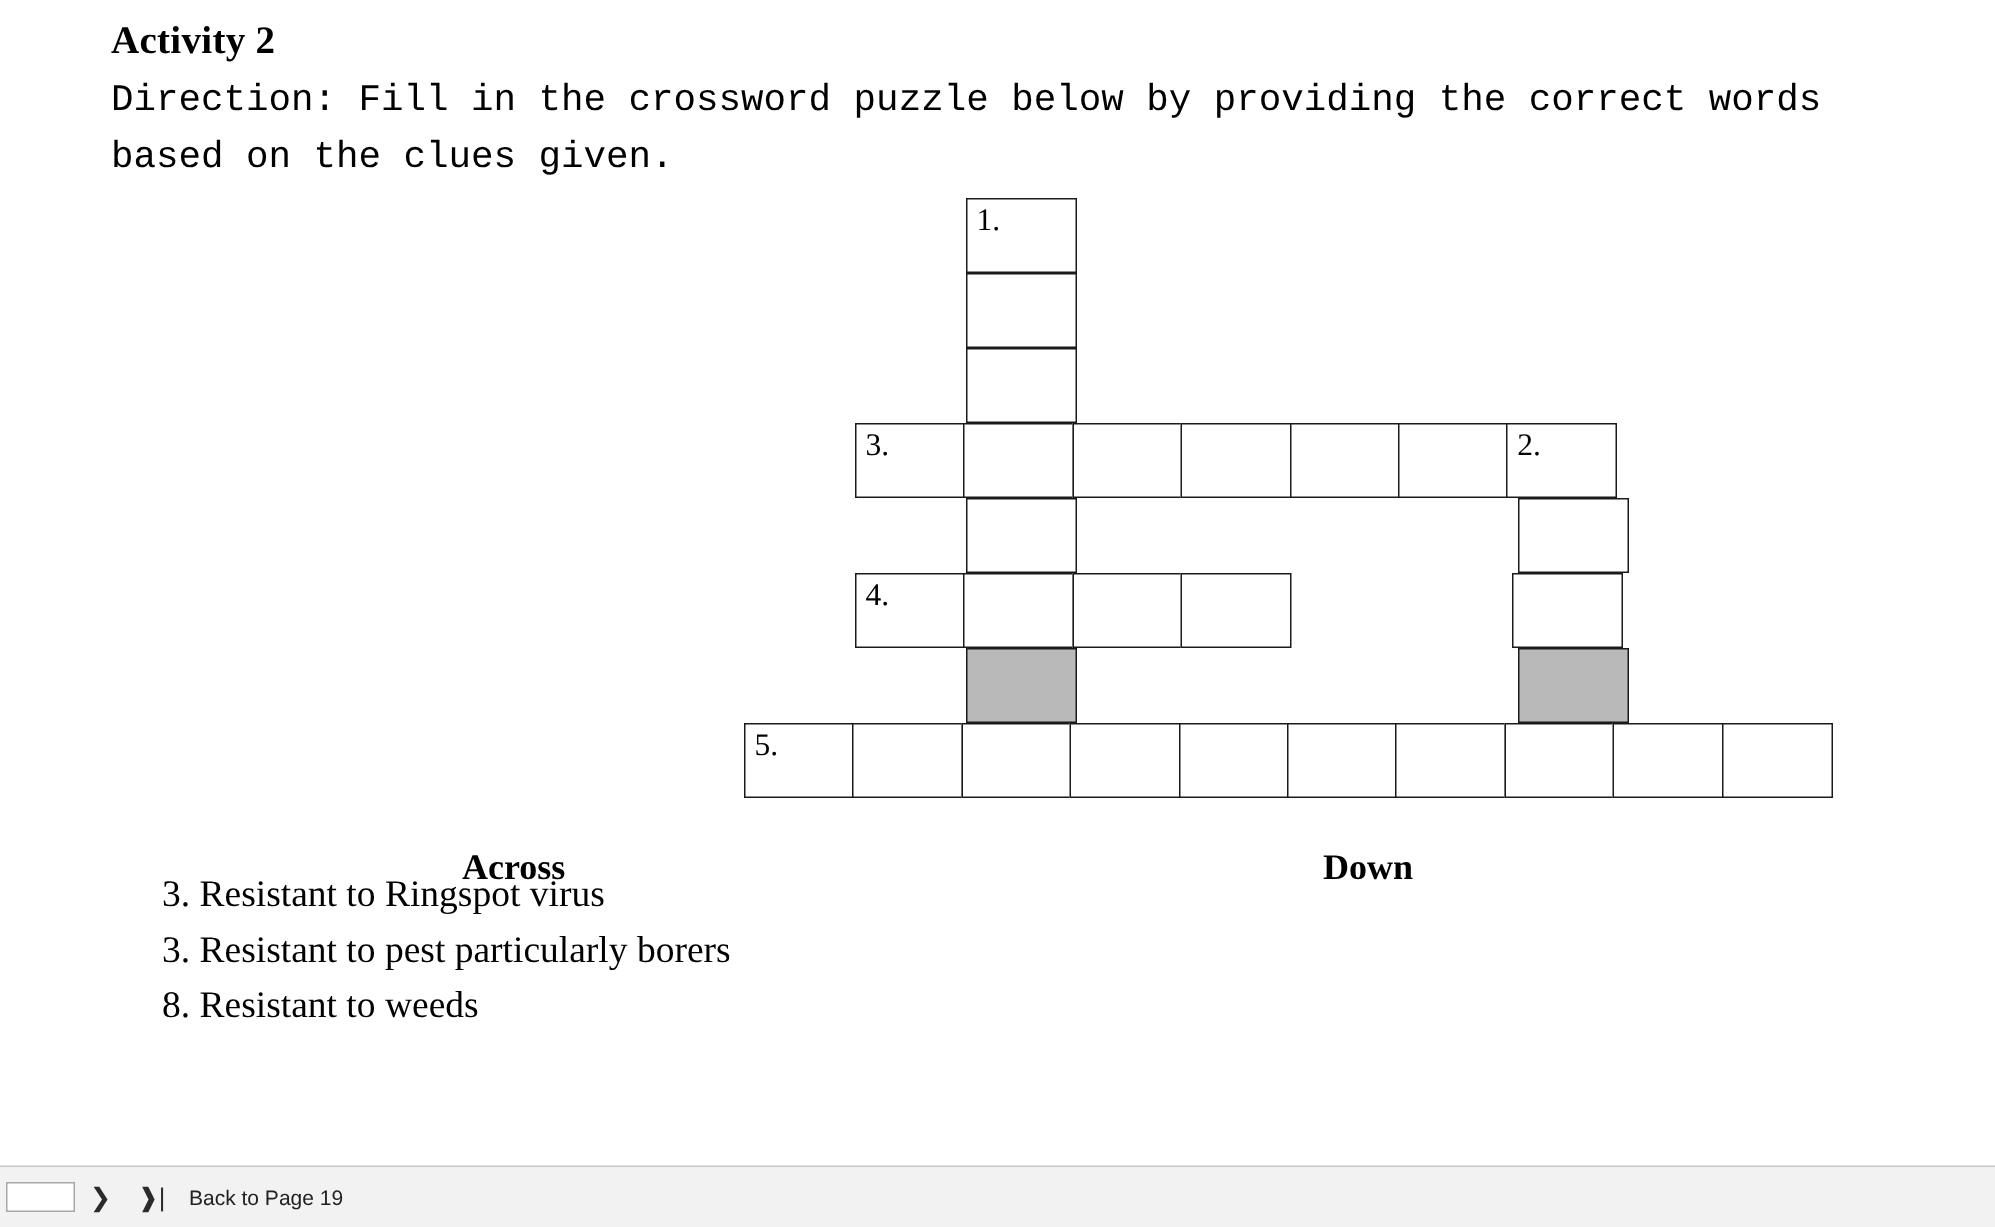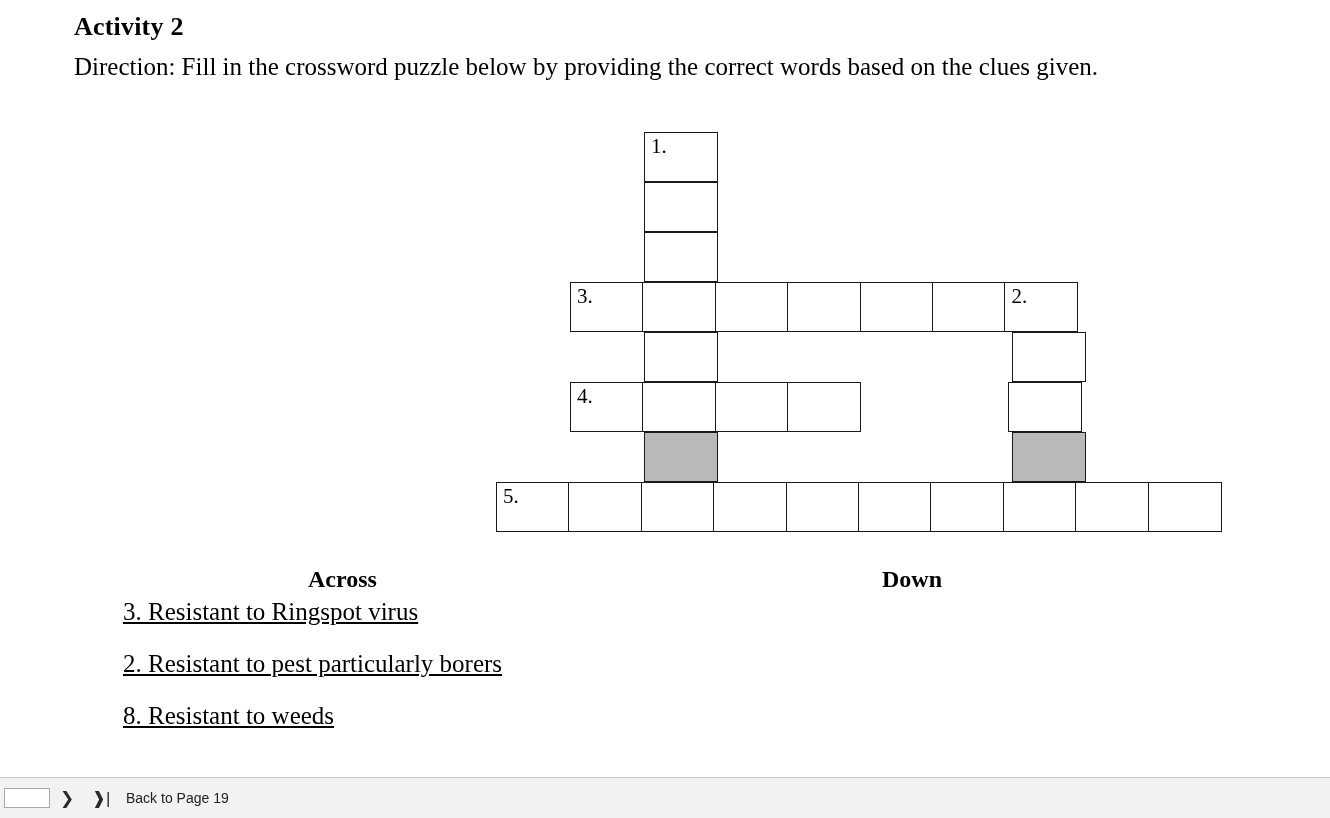--- a/index.html
+++ b/index.html
@@ -32,20 +32,21 @@
     letter-spacing: 0.2px;
   }
 
   .direction {
     position: absolute;
     left: 74px;
     top: 48px;
     width: 1150px;
     font-size: 25px;
     line-height: 38px;
+    font-family: Liberation Mono, monospace;
   }
 
   
   .grid-wrap {
     position: absolute;
     left: 496px;
     top: 132px;
   }
   .cw-row {
     display: flex;
@@ -98,23 +99,22 @@
     left: 108px;
     top: 578px;
     width: 470px;
   }
   .clue-list.down {
     left: 652px;
     top: 578px;
     width: 460px;
   }
   .clue-item {
-    margin: 15px;
+    margin: 0;
     padding: 0;
-    text-decoration: underline;
   }
   .clue-list.down .clue-item + .clue-item {
     margin-top: 37px;
   }
 
   
   .bottom-bar {
     position: absolute;
     left: 0;
     bottom: 0;
@@ -274,21 +274,21 @@
         <div class="cw-cell box"></div>
         <div class="cw-cell box"></div>
       </div>
     </div>
 
   <div class="clue-heading across">Across</div>
   <div class="clue-heading down">Down</div>
 
   <div class="clue-list across">
     <p class="clue-item">3. Resistant to Ringspot virus</p>
-    <p class="clue-item">2. Resistant to pest particularly borers</p>
+    <p class="clue-item">3. Resistant to pest particularly borers</p>
     <p class="clue-item">8. Resistant to weeds</p>
   </div>
 
 
   <div class="bottom-bar">
     <input class="page-input" type="text" value="" style="">
     <div class="nav-btn">❯</div>
     <div class="nav-btn">❱|</div>
     <div class="back-link">Back to Page 19</div>
   </div>

